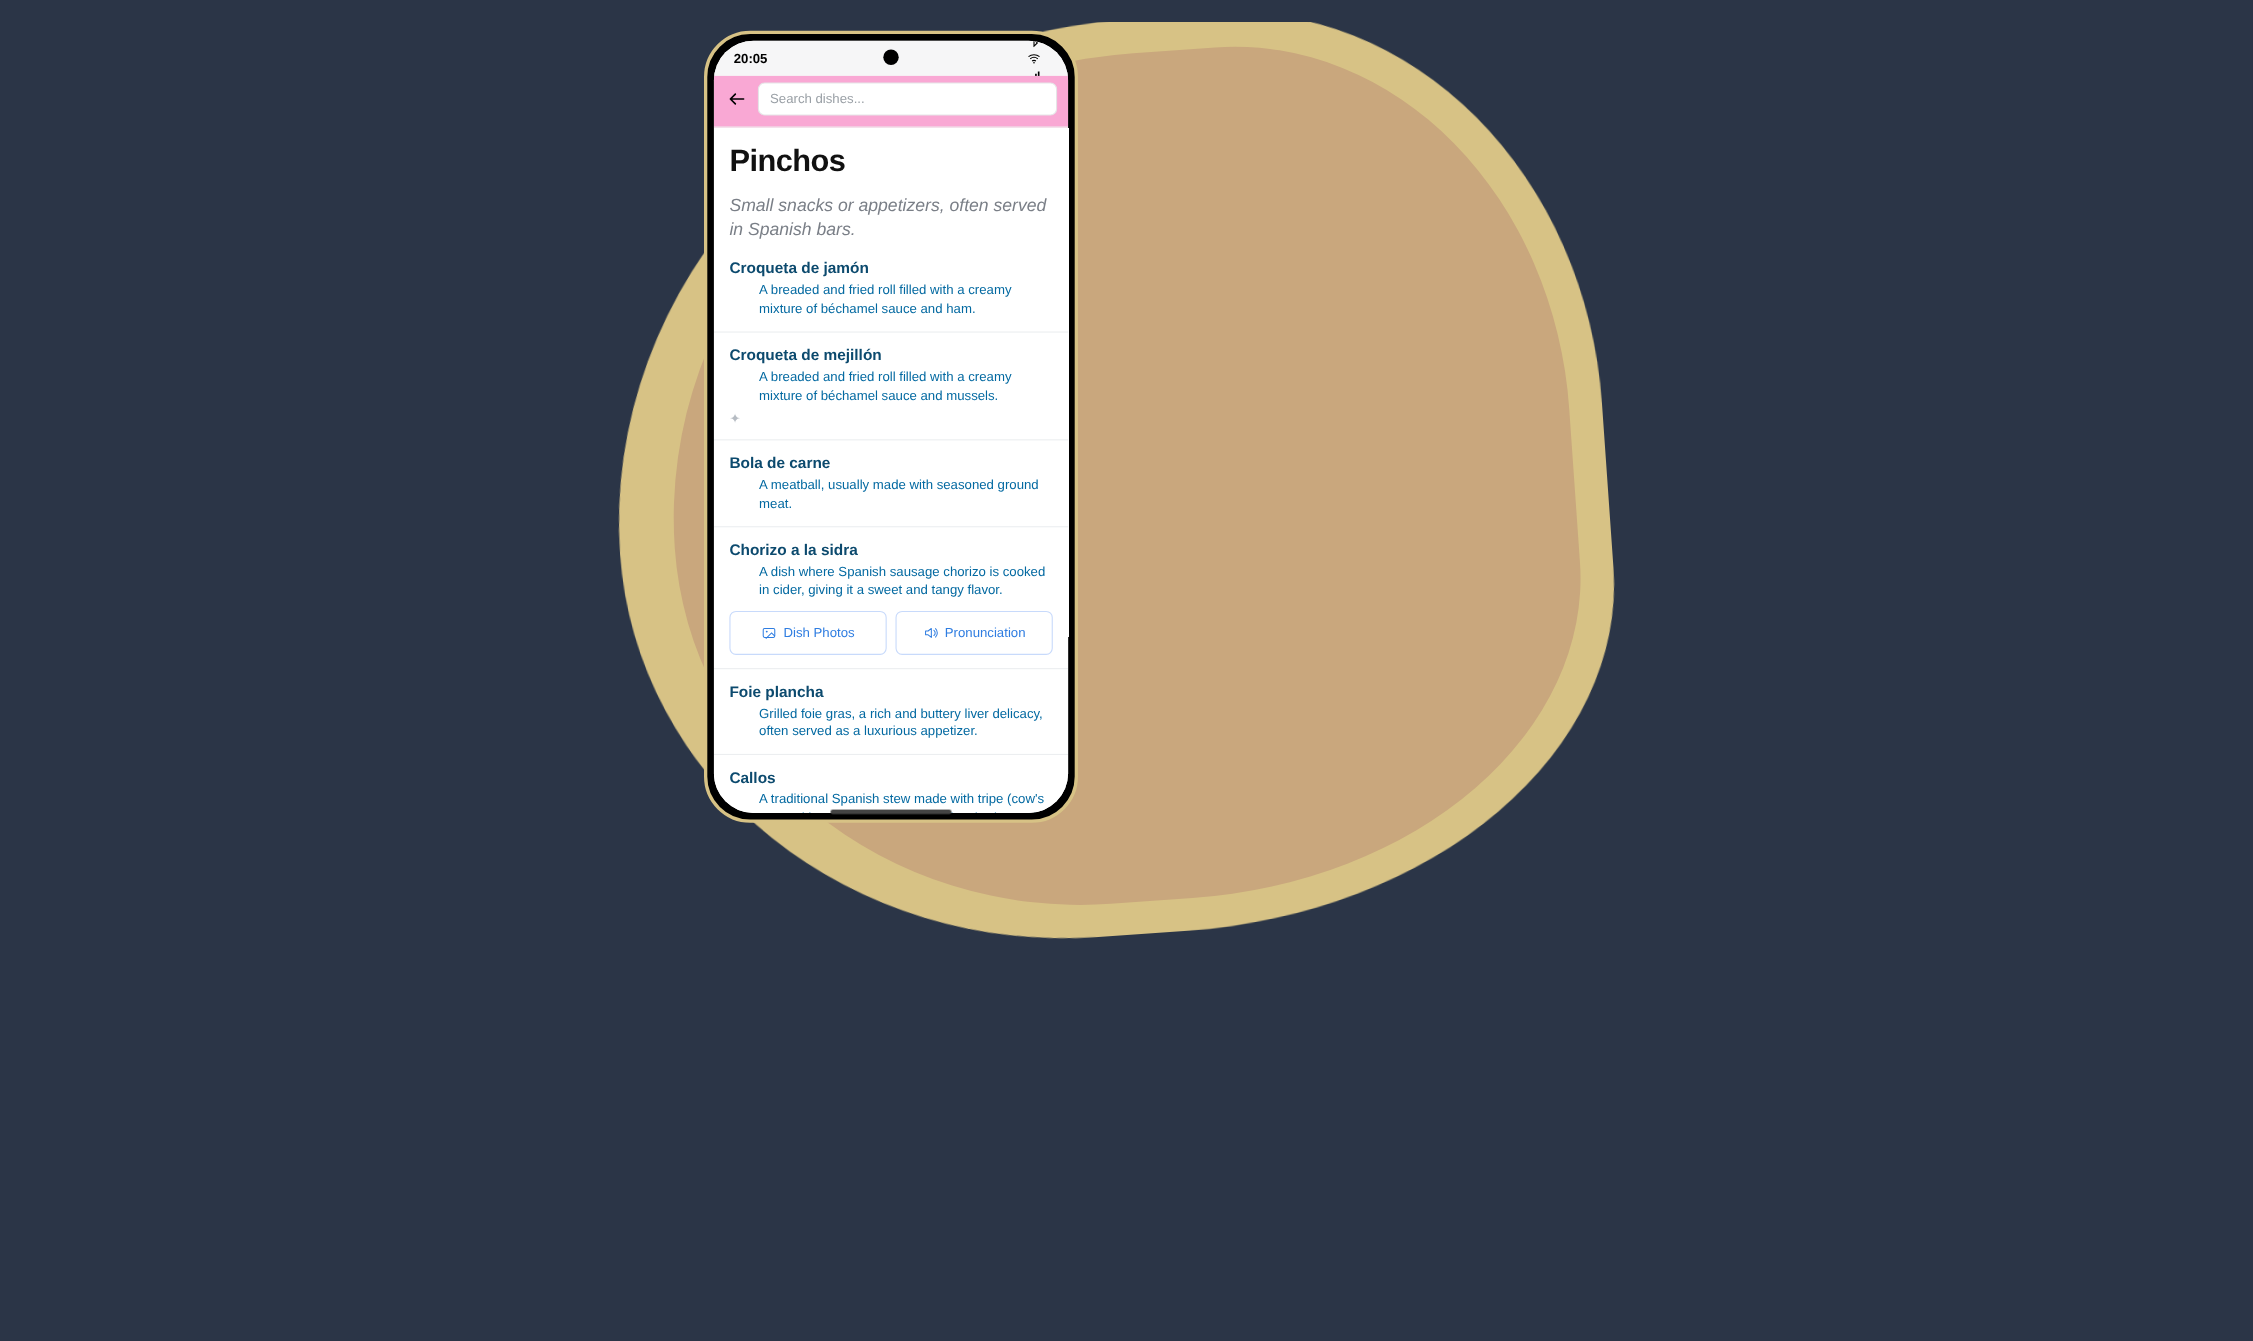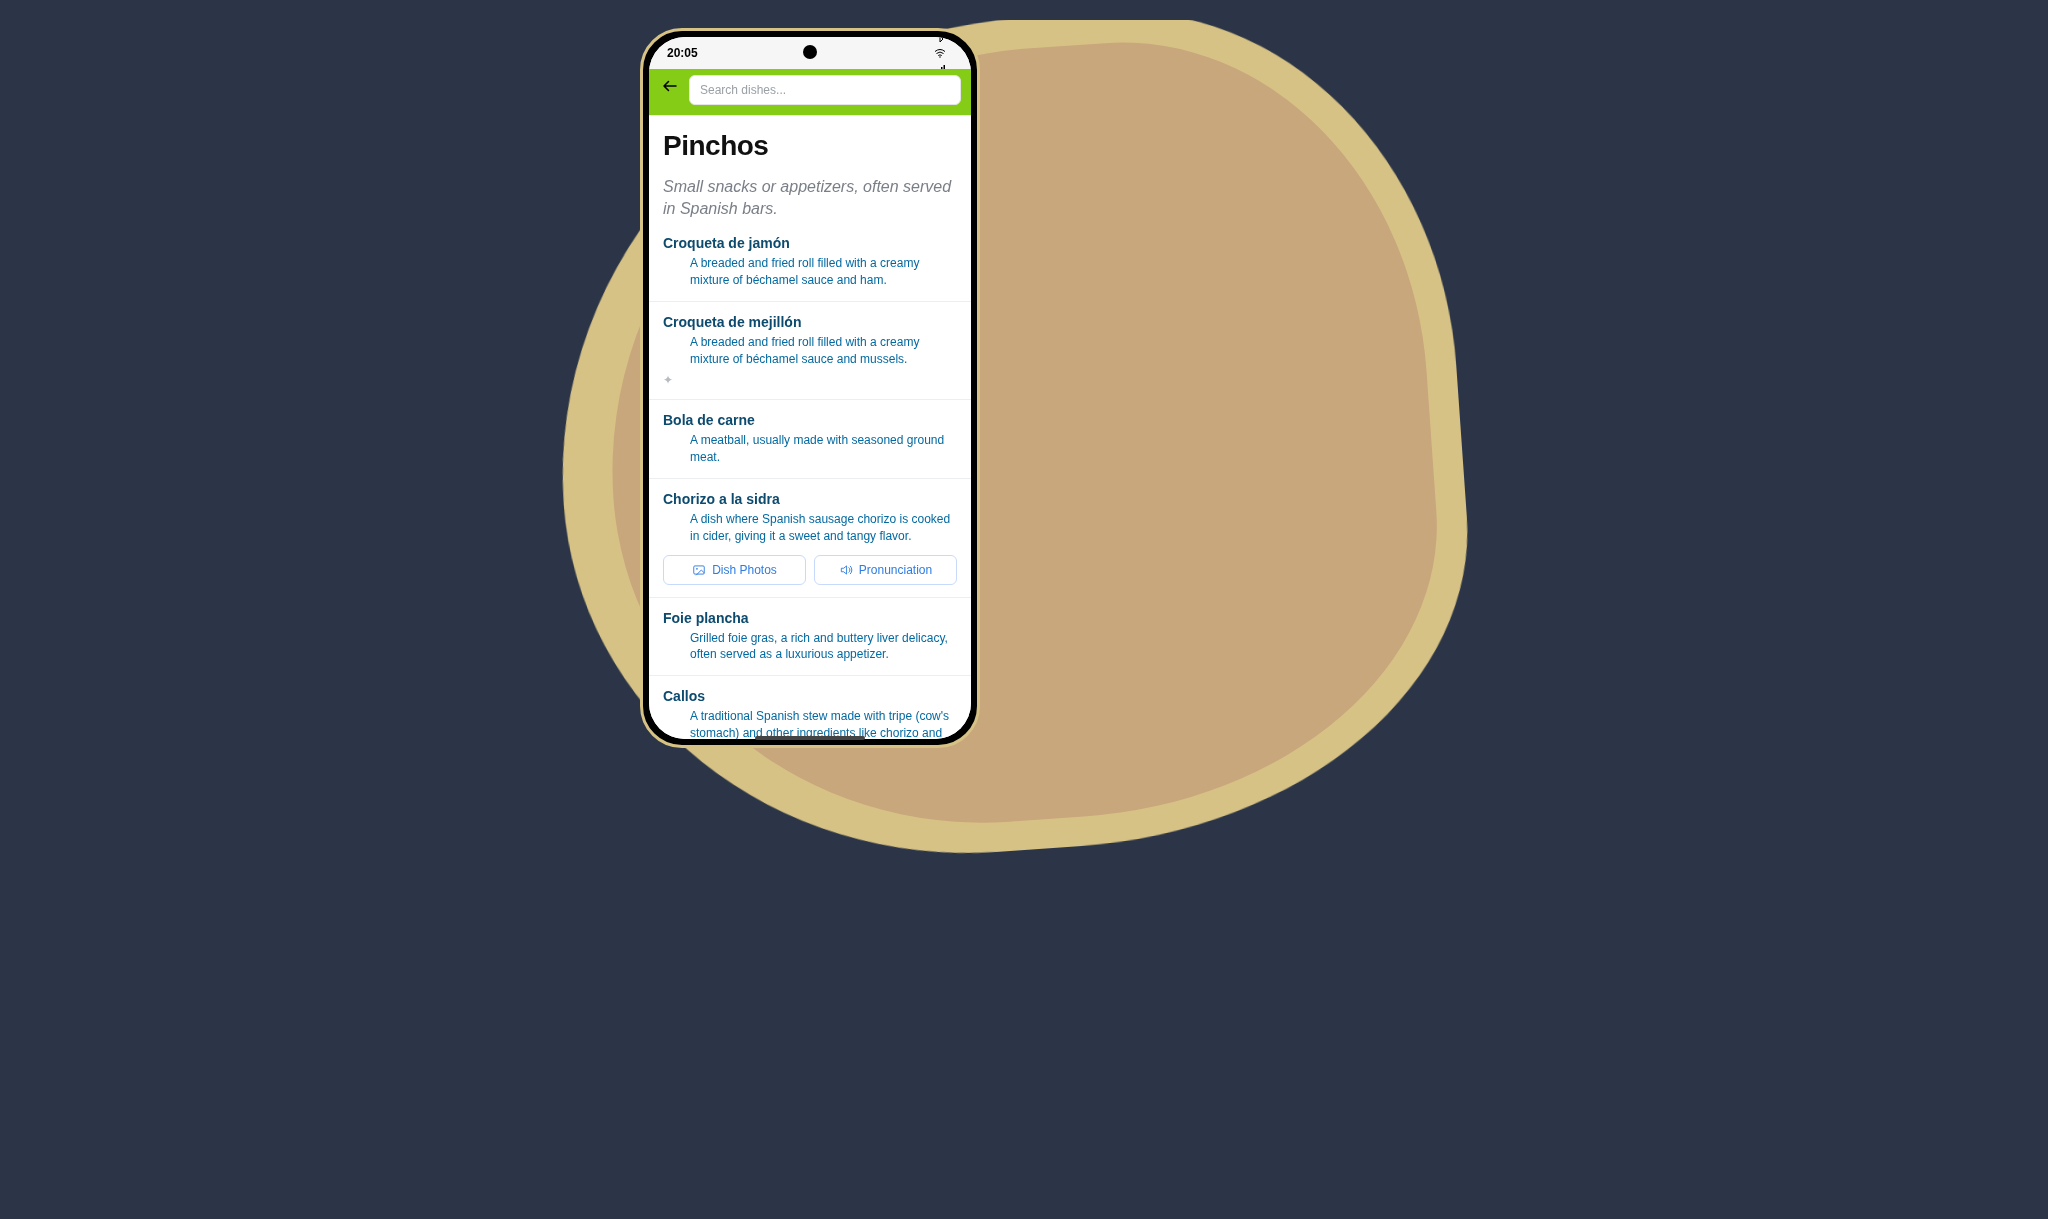--- a/index.html
+++ b/index.html
@@ -104,24 +104,24 @@
     display: flex;
     gap: 4px;
     align-items: center;
     font-size: 11px;
     flex-direction: column;
   }
   .status-right svg { width: 12px; height: 12px; }
   
   .search-row {
     display: flex;
-    align-items: flex-start;
+    align-items: center;
     gap: 8px;
     padding: 6px 10px 10px 10px;
-    background: #84cc16;
+    background: #f9a8d4;
     border-bottom: 1px solid #eee;
   }
   .back-btn {
     width: 22px;
     height: 22px;
     display: flex;
     align-items: center;
     justify-content: center;
     cursor: pointer;
   }
@@ -180,21 +180,21 @@
     color: #b6bcc3;
     font-size: 12px;
   }
   .btn-row {
     display: flex;
     gap: 8px;
     margin-top: 10px;
   }
   .pill-btn {
     flex: 1;
-    height: 30px;
+    height: 40px;
     border: 1px solid #c8dafb;
     border-radius: 6px;
     background: #fff;
     color: #2f7de1;
     font-size: 12px;
     font-weight: 500;
     display: flex;
     align-items: center;
     justify-content: center;
     gap: 6px;

